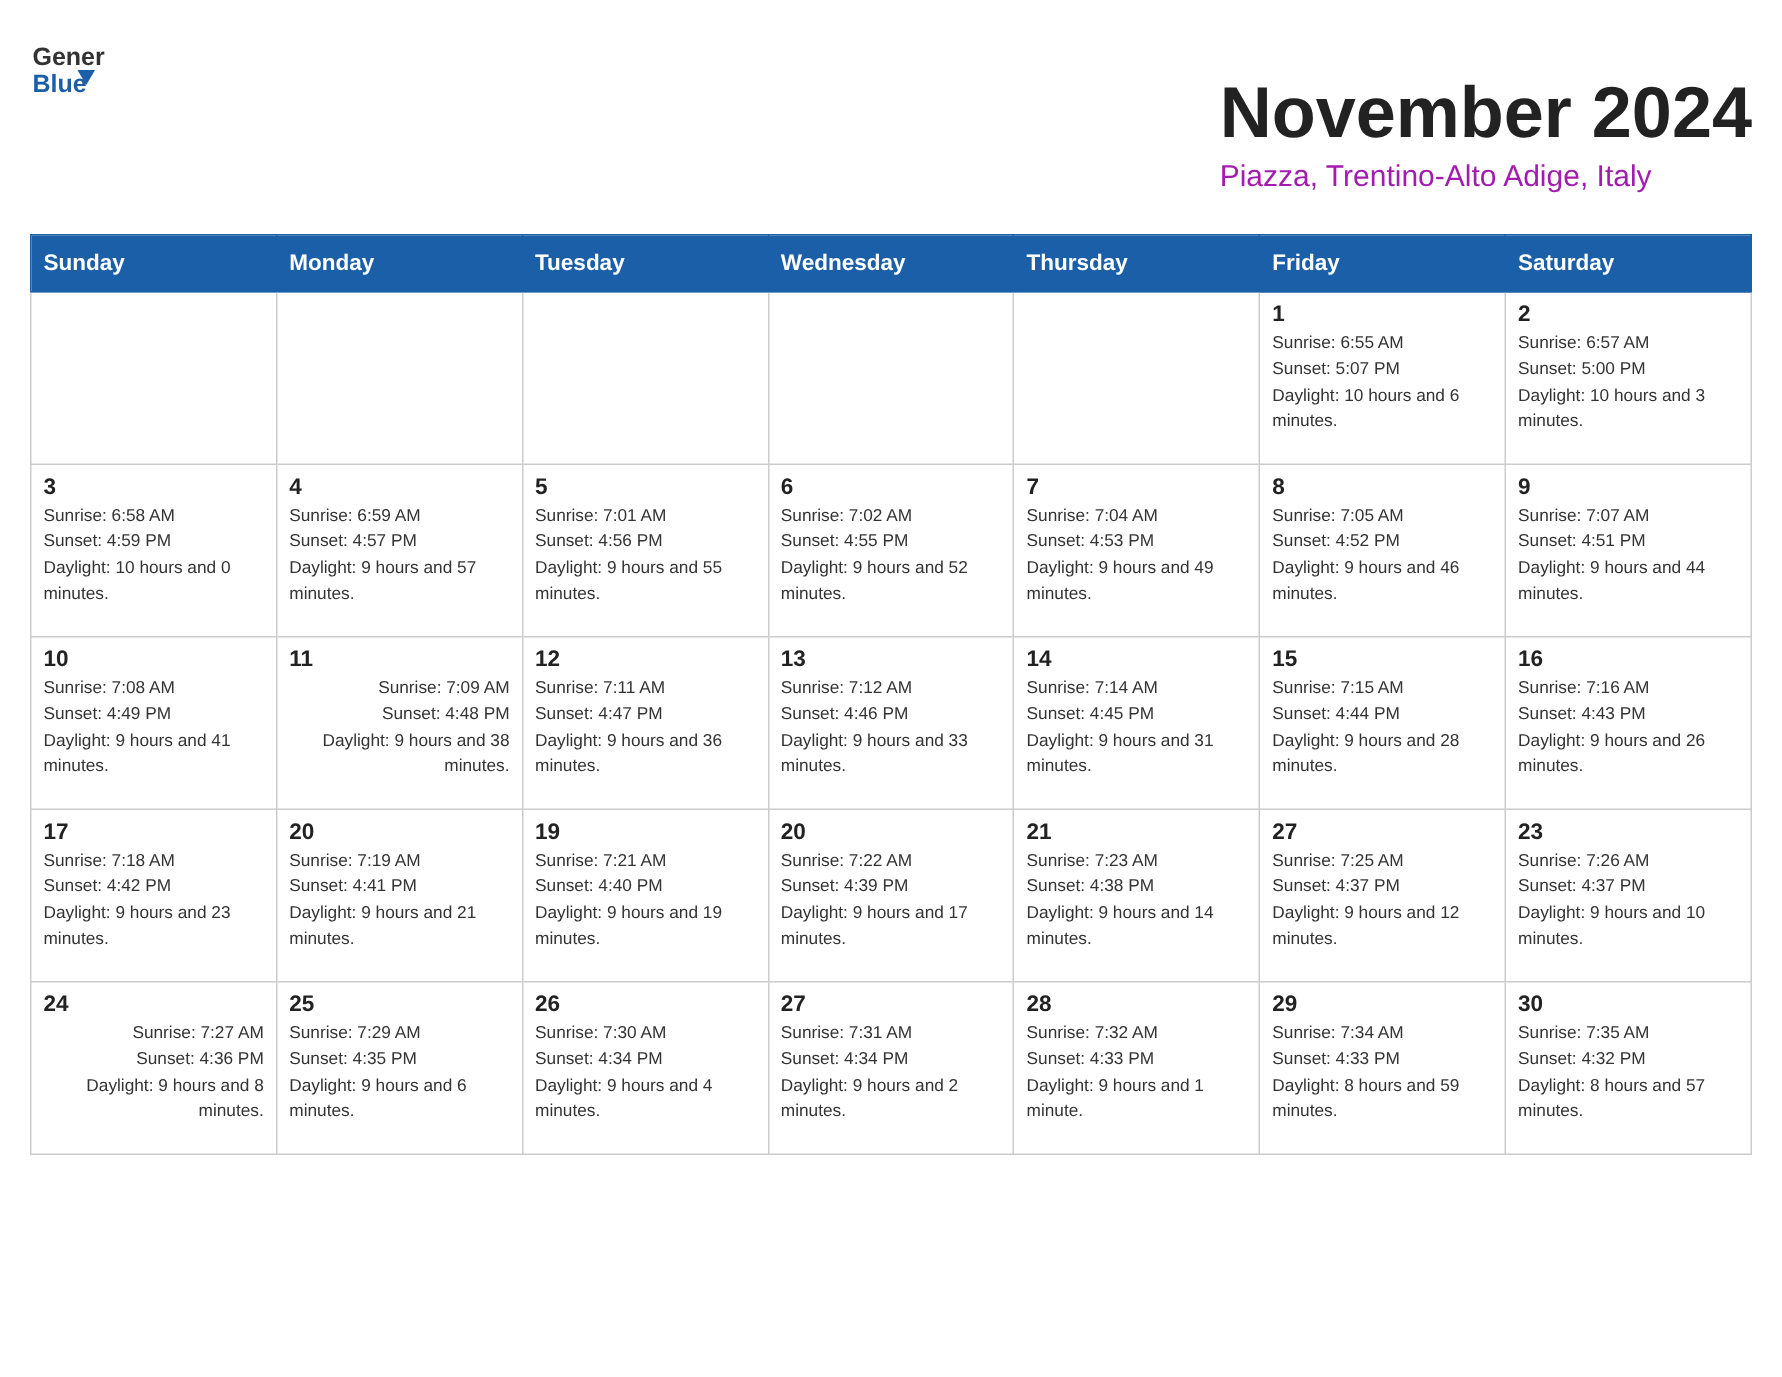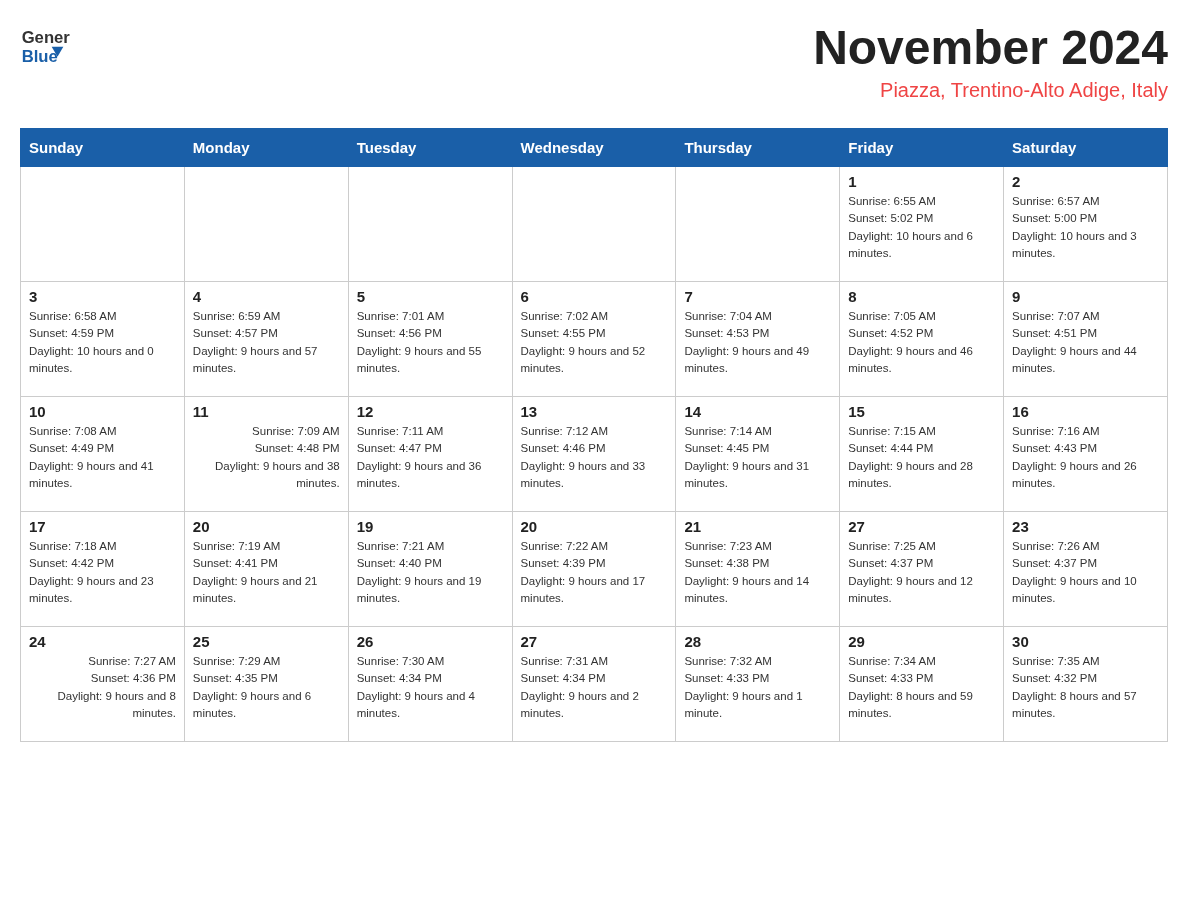--- a/index.html
+++ b/index.html
@@ -10,30 +10,30 @@
       width: 1188px;
       min-height: 918px;
     }
     .header {
       display: flex;
       justify-content: space-between;
       align-items: flex-start;
       margin-bottom: 10px;
     }
     .title-block {
-      text-align: right;
+      margin-top: 28px;
     }
     .main-title {
       font-size: 48px;
       font-weight: bold;
       color: #222;
     }
     .subtitle {
       font-size: 20px;
-      color: #ef4444;
+      color: #a21caf;
       margin-top: 4px;
     }
     .calendar {
       width: 100%;
       border-collapse: collapse;
       margin-top: 26px;
       padding-left: 36px;
     }
     .calendar th {
       background-color: #1a5fa8;
@@ -114,21 +114,21 @@
   <tbody id="calendar-body">
   <tr class="week-row">
         <td class="empty-cell"></td>
         <td class="empty-cell"></td>
         <td class="empty-cell"></td>
         <td class="empty-cell"></td>
         <td class="empty-cell"></td>
         <td>
           <span class="day-number">1</span>
           <div class="day-info" style="white-space: pre-line;">Sunrise: 6:55 AM
-Sunset: 5:02 PM
+Sunset: 5:07 PM
 Daylight: 10 hours and 6 minutes.</div>
         </td>
         <td>
           <span class="day-number">2</span>
           <div class="day-info" style="white-space: pre-line;">Sunrise: 6:57 AM
 Sunset: 5:00 PM
 Daylight: 10 hours and 3 minutes.</div>
         </td>
       </tr>
       <tr class="week-row">

